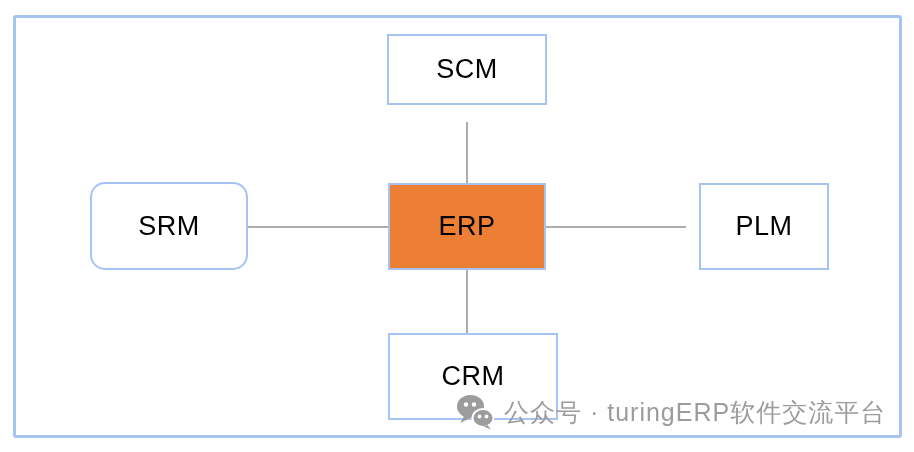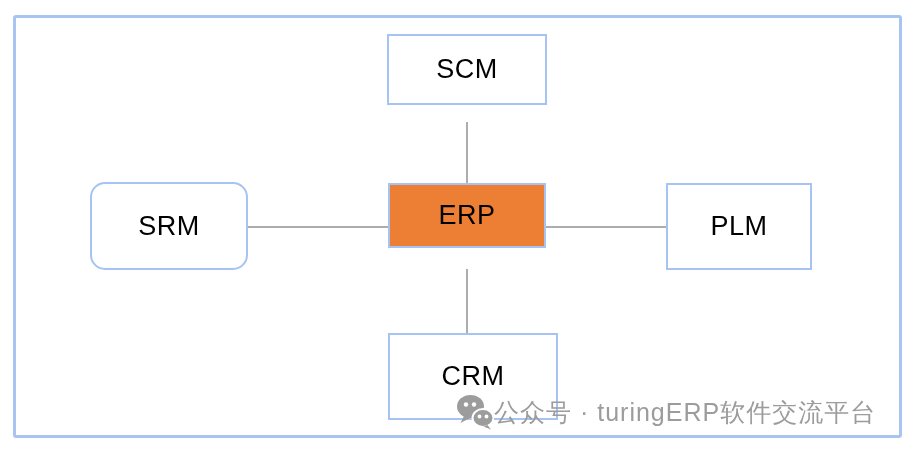--- a/index.html
+++ b/index.html
@@ -25,36 +25,36 @@
     border:2px solid #a6c3f3;
     background:#ffffff;
     display:flex;align-items:center;justify-content:center;
     font-size:27px;
     color:#000000;
     letter-spacing:0.5px;
     z-index:2;
   }
   .node-top   {left:387px;top:34px; width:160px;height:71px;}
   .node-left  {left:90px; top:182px;width:158px;height:88px;border-radius:15px;}
-  .node-center{left:388px;top:183px;width:158px;height:65px;background:#ec7f33;}
-  .node-right {left:666px;top:183px;width:146px;height:87px;}
+  .node-center{left:388px;top:183px;width:158px;height:87px;background:#ec7f33;}
+  .node-right {left:699px;top:183px;width:130px;height:87px;}
   .node-bottom{left:388px;top:333px;width:170px;height:87px;}
   .connector{
     position:absolute;
     background:#adadad;
     z-index:1;
   }
   .conn-top   {left:466px;top:122px;width:2px;height:62px;}
   .conn-bottom{left:466px;top:269px;width:2px;height:65px;}
   .conn-left  {left:247px;top:226px;width:142px;height:2px;}
   .conn-right {left:545px;top:226px;width:141px;height:2px;}
   .watermark{
     position:absolute;
     left:456px;top:394px;
-    display:flex;align-items:center;
+    display:flex;align-items:center;gap:10px;
     z-index:3;
   }
   .watermark .wicon{display:inline-flex;width:38px;height:36px;}
   .watermark .wtext{
     font-size:25px;
     color:#9c9c9c;
     letter-spacing:1px;
     white-space:nowrap;
   }
 </style>

